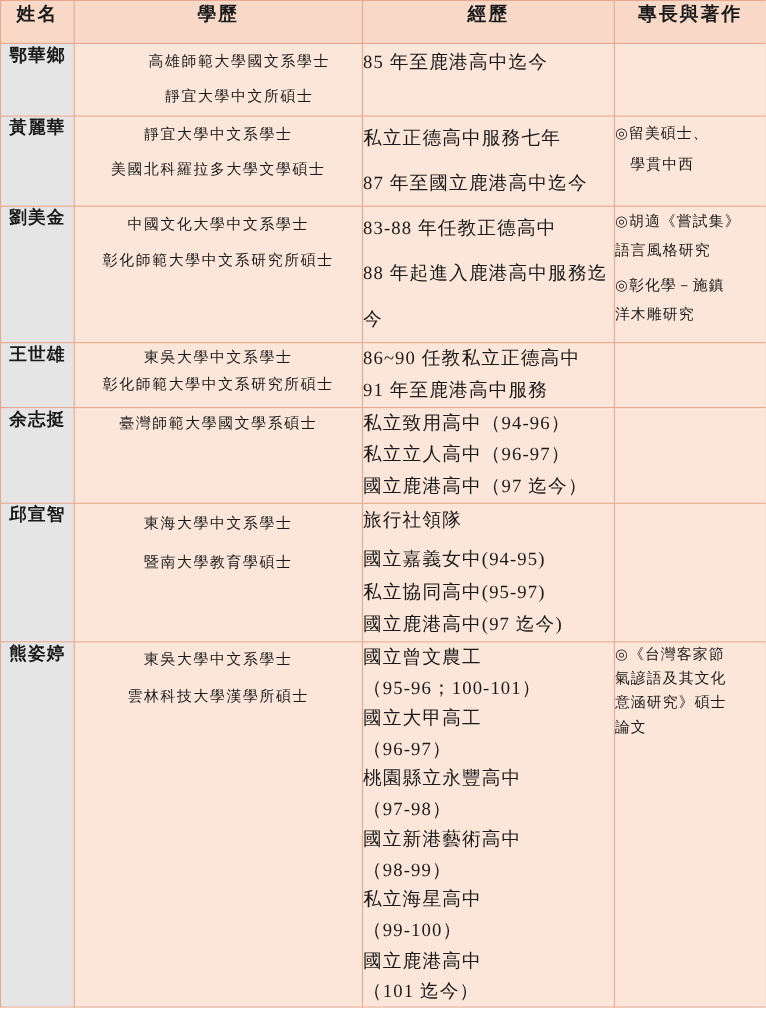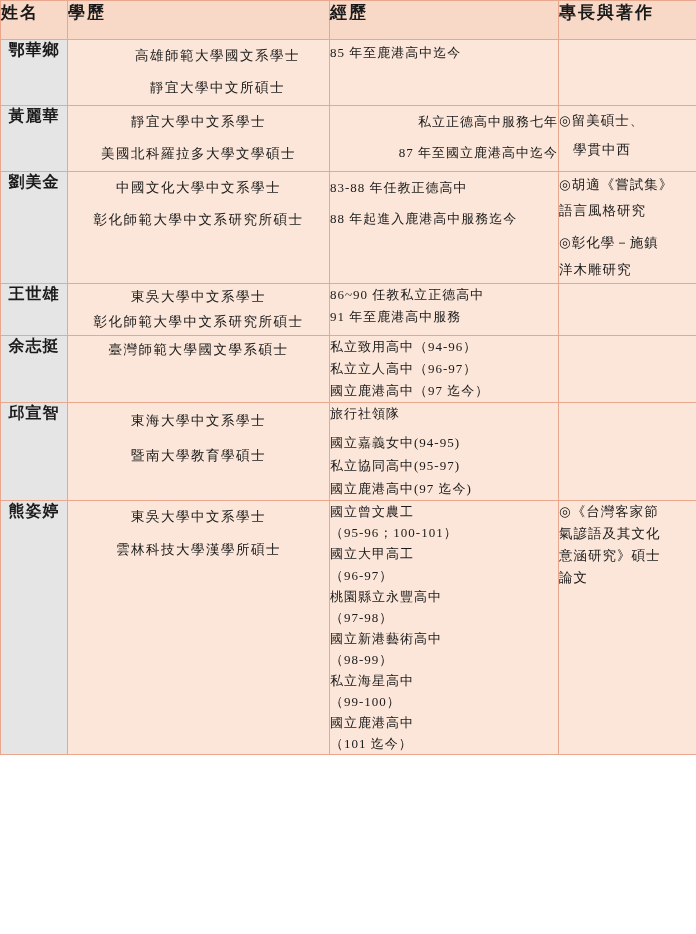--- a/index.html
+++ b/index.html
@@ -25,21 +25,21 @@
   table.cv-table col.c-spec  { width: 138px; }
 
   table.cv-table th,
   table.cv-table td {
     border: 1px solid #e9a88d;
     vertical-align: top;
     padding: 0;
   }
   thead th {
     background: #f8d9c8;
-    text-align: left;
+    text-align: center;
     font-weight: bold;
     font-size: 17px;
     letter-spacing: 2px;
     padding: 8px 2px 8px 2px;
     height: 38px;
     vertical-align: middle;
   }
   td.name-cell {
     background: #e5e5e5;
     text-align: center;
@@ -53,40 +53,40 @@
     background: #fbe6d9;
     text-align: center;
     font-size: 13.5px;
     letter-spacing: 1.5px;
     padding: 10px 6px 10px 6px;
     line-height: 2.05;
   }
   td.exp-cell {
     background: #fbe6d9;
     text-align: left;
-    font-size: 13px;
+    font-size: 17px;
     letter-spacing: 1px;
     padding: 10px 8px 10px 8px;
     line-height: 1.95;
   }
   td.spec-cell {
     background: #fbe6d9;
     text-align: left;
     font-size: 13.5px;
     letter-spacing: 1px;
     padding: 10px 8px 10px 8px;
     line-height: 1.95;
   }
   .line { display: block; white-space: pre-wrap; }
   .spacer-sm { display: block; height: 6px; }
 
   
   tr[data-row="0"] td.edu-cell { line-height: 2.4; padding-left: 38px; }
   tr[data-row="1"] td.edu-cell { line-height: 2.4; }
-  tr[data-row="1"] td.exp-cell { line-height: 2.4; text-align: right; }
+  tr[data-row="1"] td.exp-cell { line-height: 2.4; }
   tr[data-row="1"] td.spec-cell { line-height: 2.2; }
   tr[data-row="2"] td.edu-cell { line-height: 2.4; }
   tr[data-row="2"] td.exp-cell { line-height: 2.4; }
   tr[data-row="3"] td.edu-cell { line-height: 1.9; }
   tr[data-row="3"] td.exp-cell { line-height: 1.7; }
   tr[data-row="4"] td.exp-cell { line-height: 1.7; }
   tr[data-row="5"] td.edu-cell { line-height: 2.6; }
   tr[data-row="5"] td.exp-cell { line-height: 1.75; }
   tr[data-row="6"] td.edu-cell { line-height: 2.4; }
   tr[data-row="6"] td.exp-cell { line-height: 1.62; }

